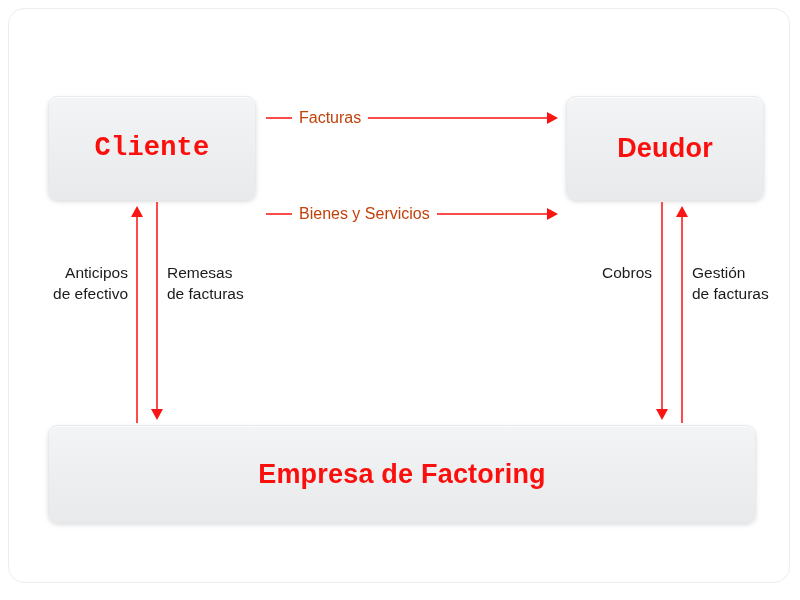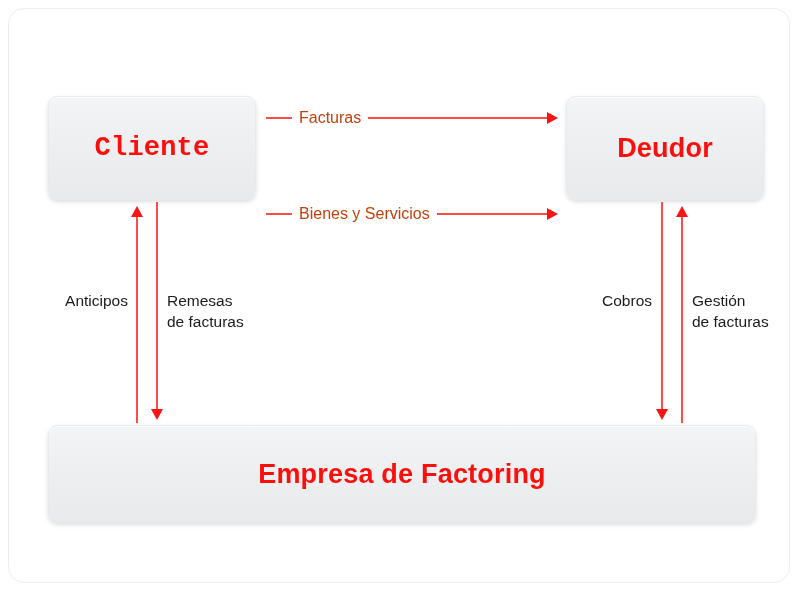--- a/index.html
+++ b/index.html
@@ -142,21 +142,20 @@
     border-right: 6px solid transparent;
     border-top: 11px solid #fb1414;
   }
 
   .vlabel {
     position: absolute;
     color: #1b1b1b;
     font-size: 15.5px;
     line-height: 21px;
     white-space: nowrap;
-    margin-top: 28px;
   }
   .vlabel.right-aligned { text-align: right; }
   .vlabel.left-aligned  { text-align: left; }
 </style>
 </head>
 <body>
 
 <div id="canvas">
   <div class="panel"></div>
 
@@ -183,20 +182,21 @@
     <div class="hline-stub" style="width:26px;"></div>
     <span class="hlabel">Bienes y Servicios</span>
     <div class="hline-grow"></div>
     <div class="arrowhead-right"></div>
   </div>
 
   <div class="vline" style="left:136px; top:216px; height:207px;"></div>
   <div class="arrowhead-up" style="left:131px; top:206px;"></div>
   <div class="vlabel right-aligned" style="left:26px; top:262px; width:102px;">
     <div>Anticipos</div>
+    <div>de efectivo</div>
   </div>
 
   <div class="vline" style="left:156px; top:202px; height:207px;"></div>
   <div class="arrowhead-down" style="left:151px; top:409px;"></div>
   <div class="vlabel left-aligned" style="left:167px; top:262px; width:130px;">
     <div>Remesas</div>
     <div>de facturas</div>
   </div>
 
   <div class="vline" style="left:661px; top:202px; height:207px;"></div>

